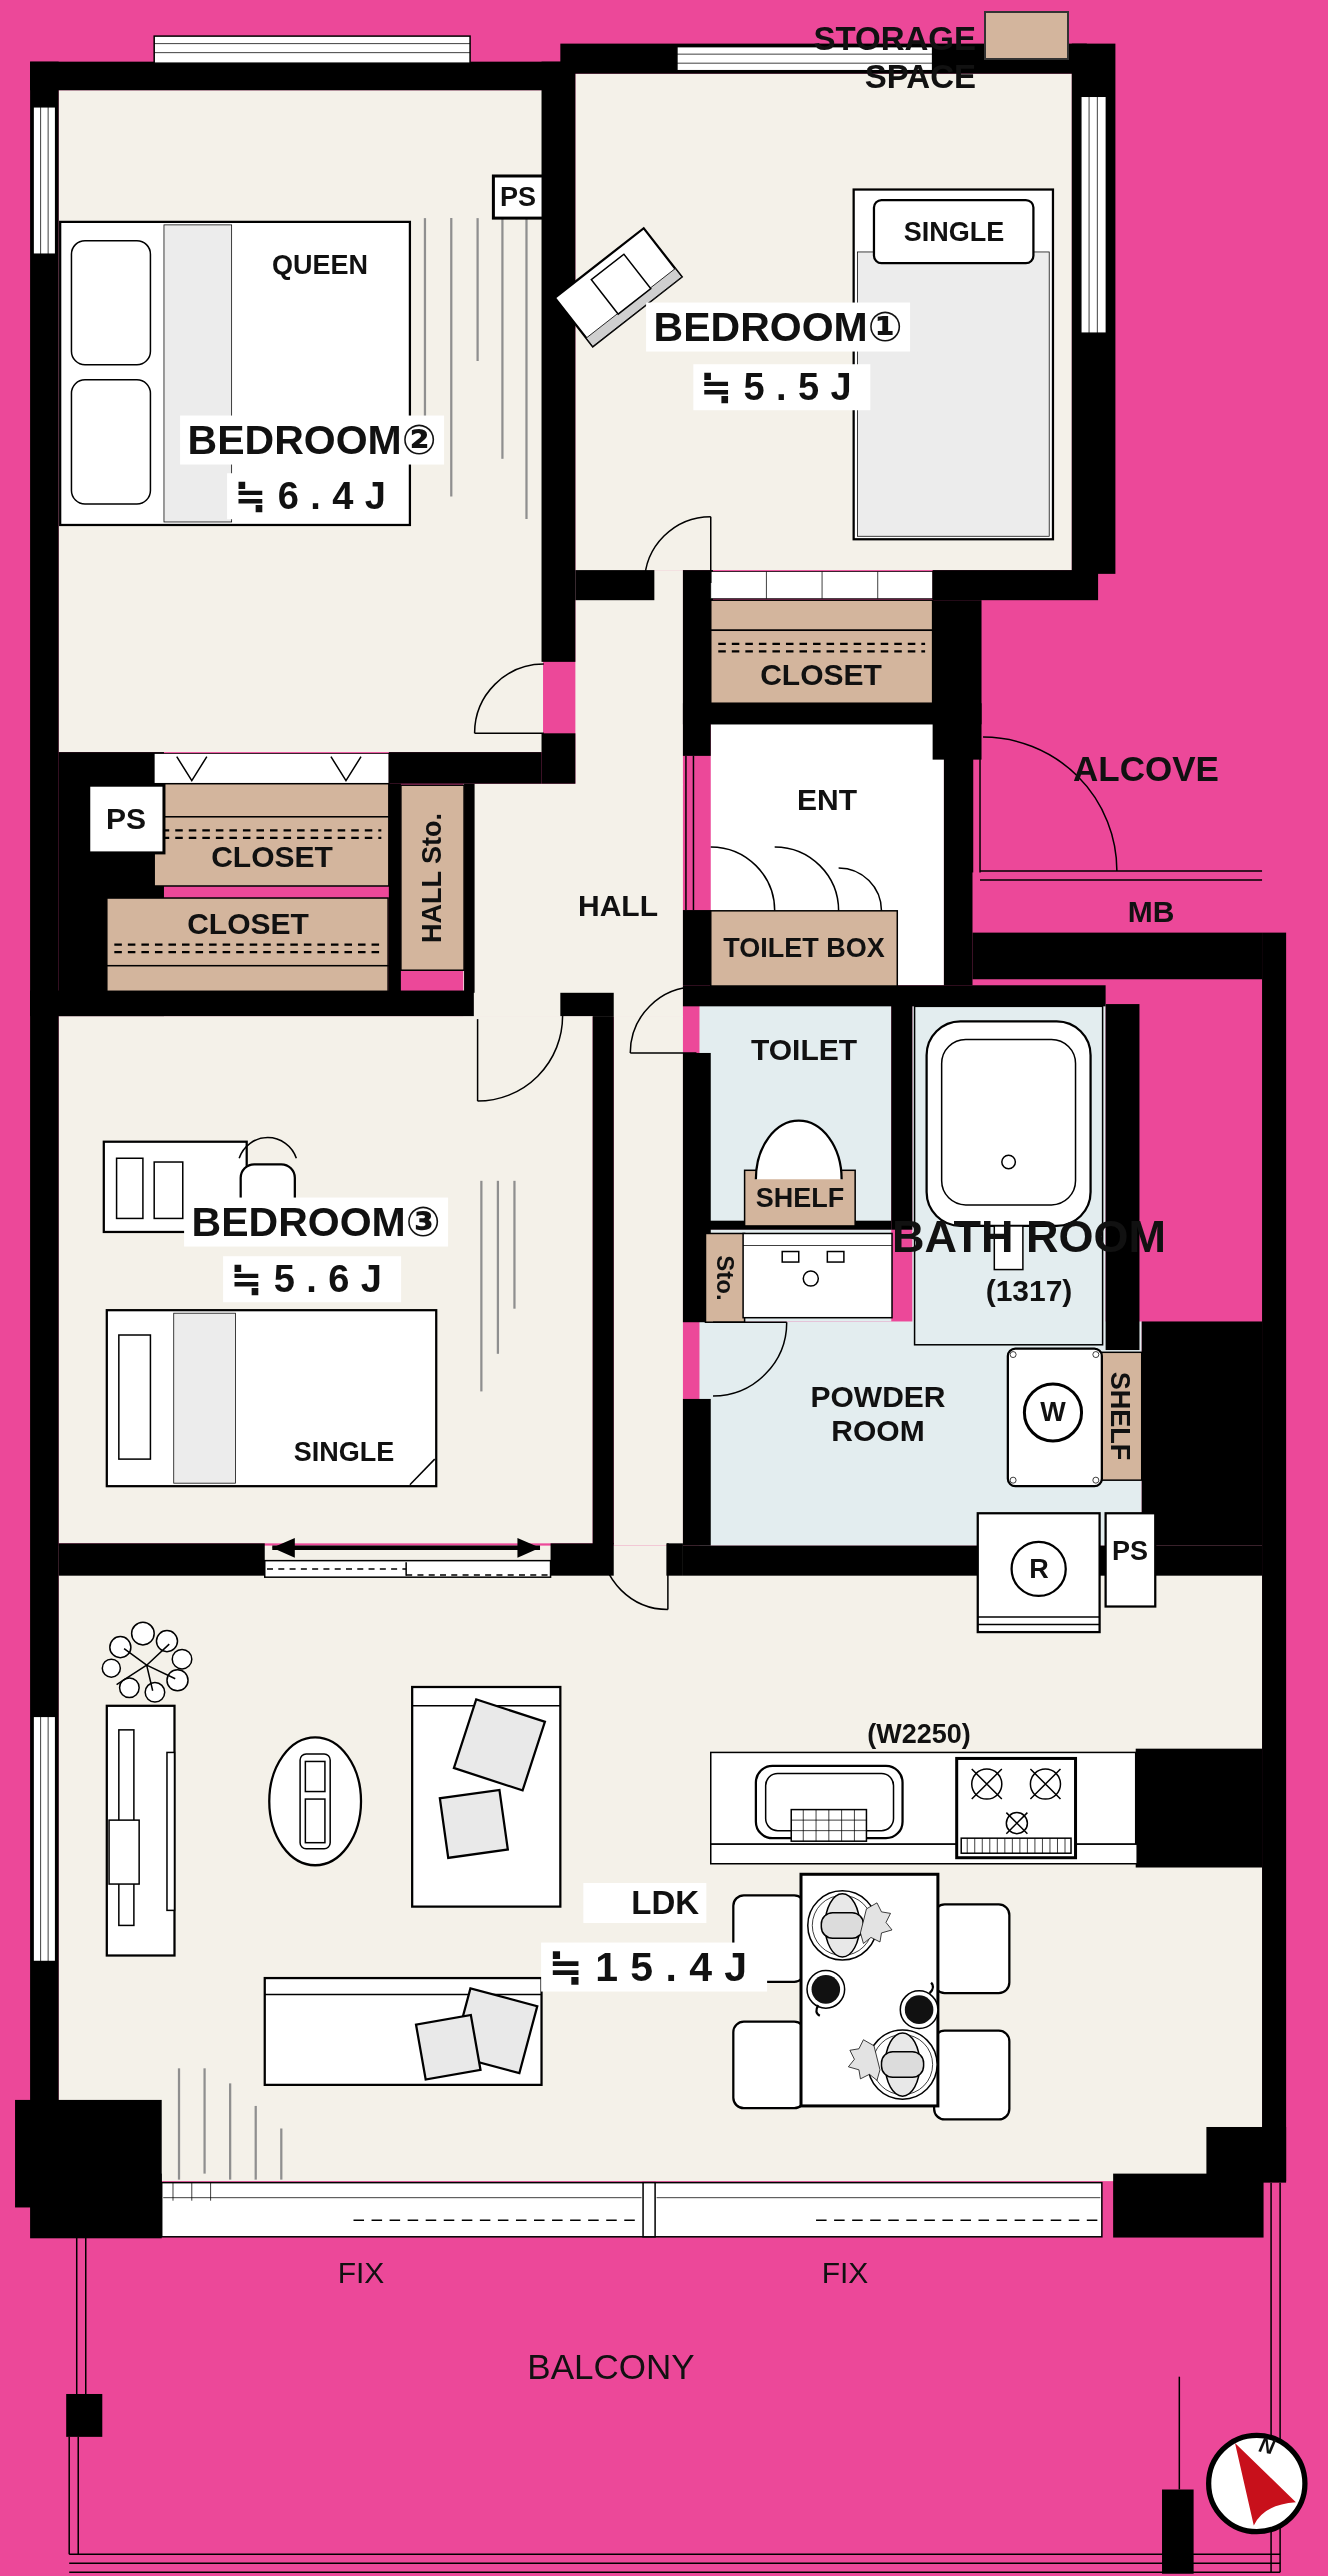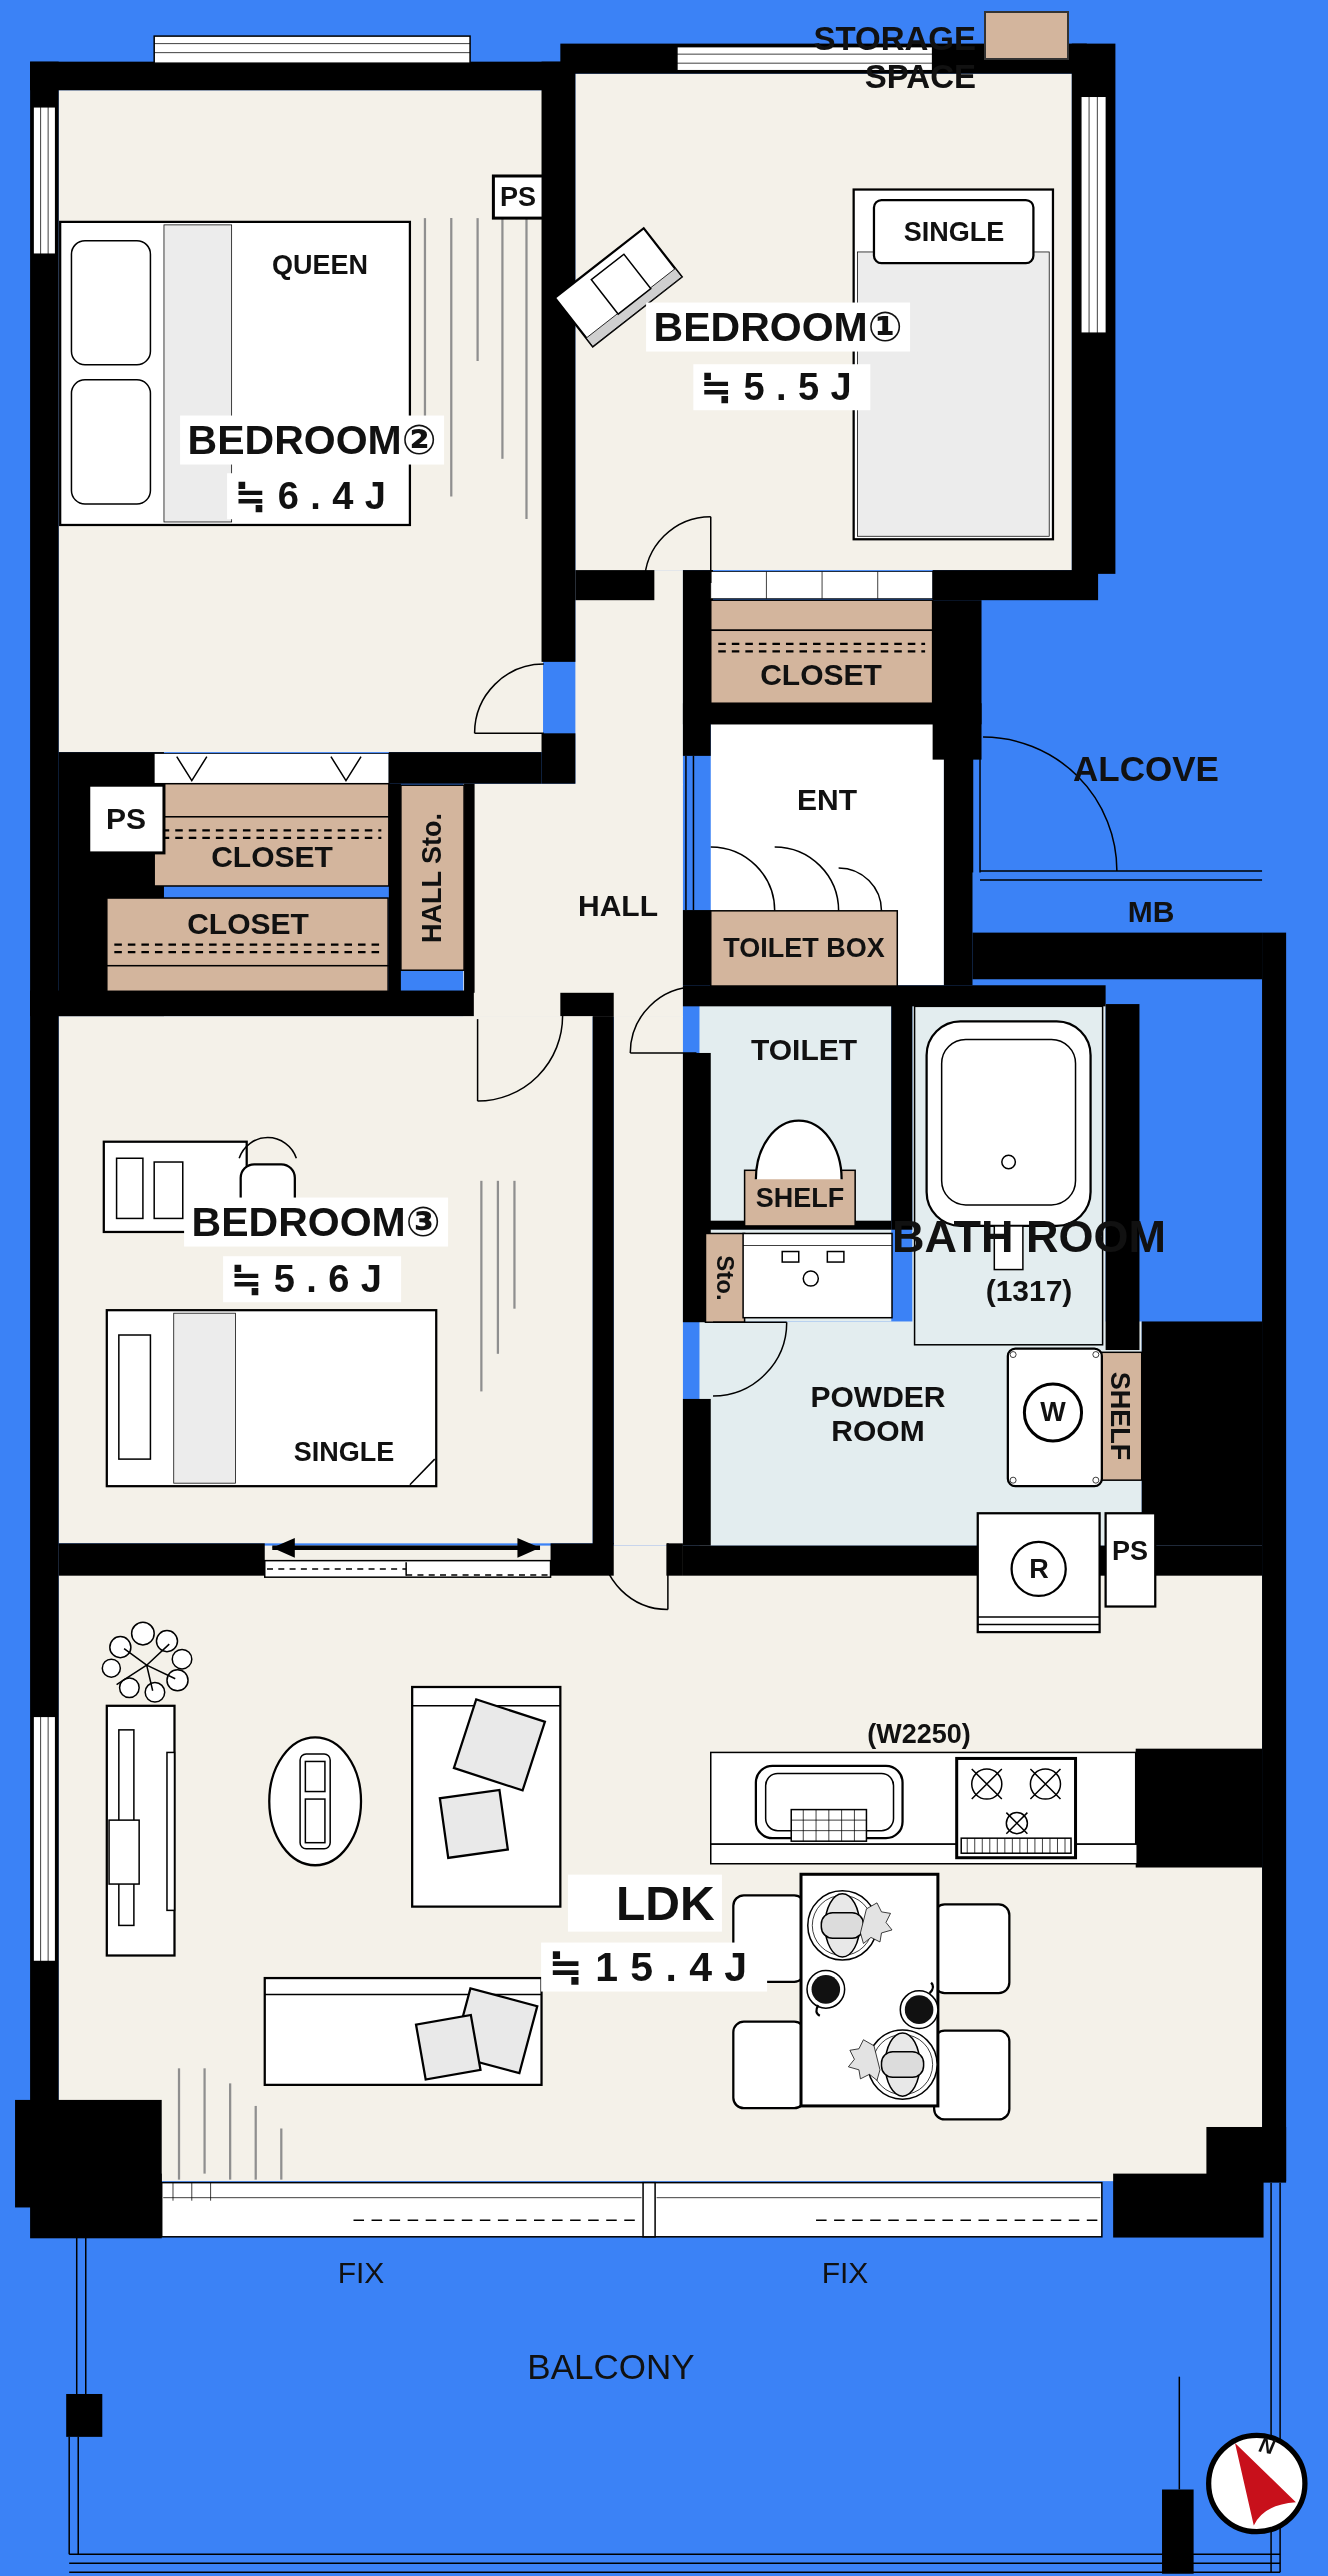--- a/index.html
+++ b/index.html
@@ -1,24 +1,24 @@
 <!DOCTYPE html>
 <html style="font-size:12px"><head>
 <meta charset="utf-8">
 <style>
   html,body{margin:0;padding:0;background:#fff;}
-  #plan{position:relative;width:1329px;height:2576px;background:#3b82f6;overflow:hidden;
+  #plan{position:relative;width:1329px;height:2576px;background:#ec4899;overflow:hidden;
         font-family:"Liberation Sans","DejaVu Sans",sans-serif;color:#111;}
   #geometry{position:absolute;left:0;top:0;}
   .lbl{position:absolute;transform:translate(-50%,-50%);white-space:pre-line;text-align:center;
        font-weight:bold;color:#111;line-height:1.12;}
   .tag{background:#fff;padding:1.5px 7.5px;}
   .name{font-size:41px;}
   .size{font-size:38px;letter-spacing:.30em;}
-  .ldkname{font-size:48px;padding-left:48px;}
+  .ldkname{font-size:33px;padding-left:48px;}
   .ldksize{font-size:41px;letter-spacing:.30em;}
   .small{font-size:30px;}
   .tiny{font-size:27px;}
   .micro{font-size:24px;}
   .vccw{transform:translate(-50%,-50%) rotate(-90deg);}
   .vcw{transform:translate(-50%,-50%) rotate(90deg);}
   .legend-label{position:absolute;left:741px;top:19.6px;width:235px;font-size:33px;font-weight:bold;
        text-align:right;}
   .legend-swatch{position:absolute;left:984px;top:10.5px;width:81px;height:45px;border:2.3px solid #333;}
   .compass-n{position:absolute;font-size:21px;font-style:italic;font-weight:bold;

